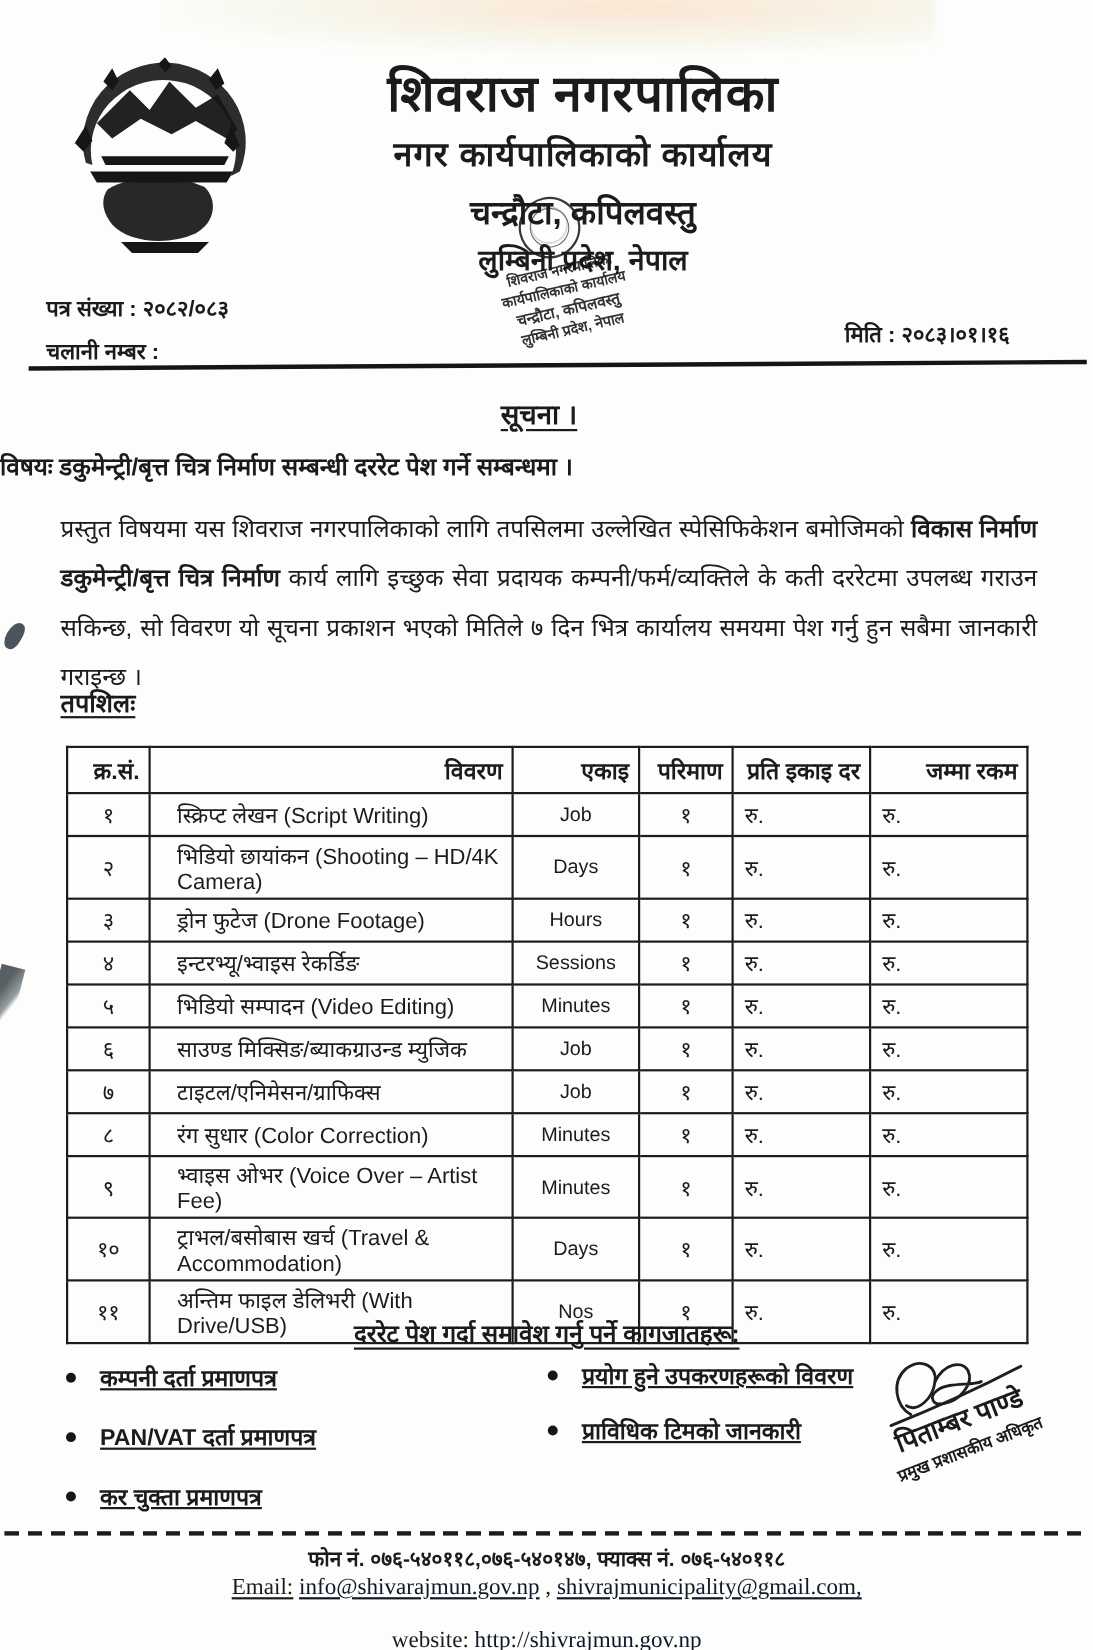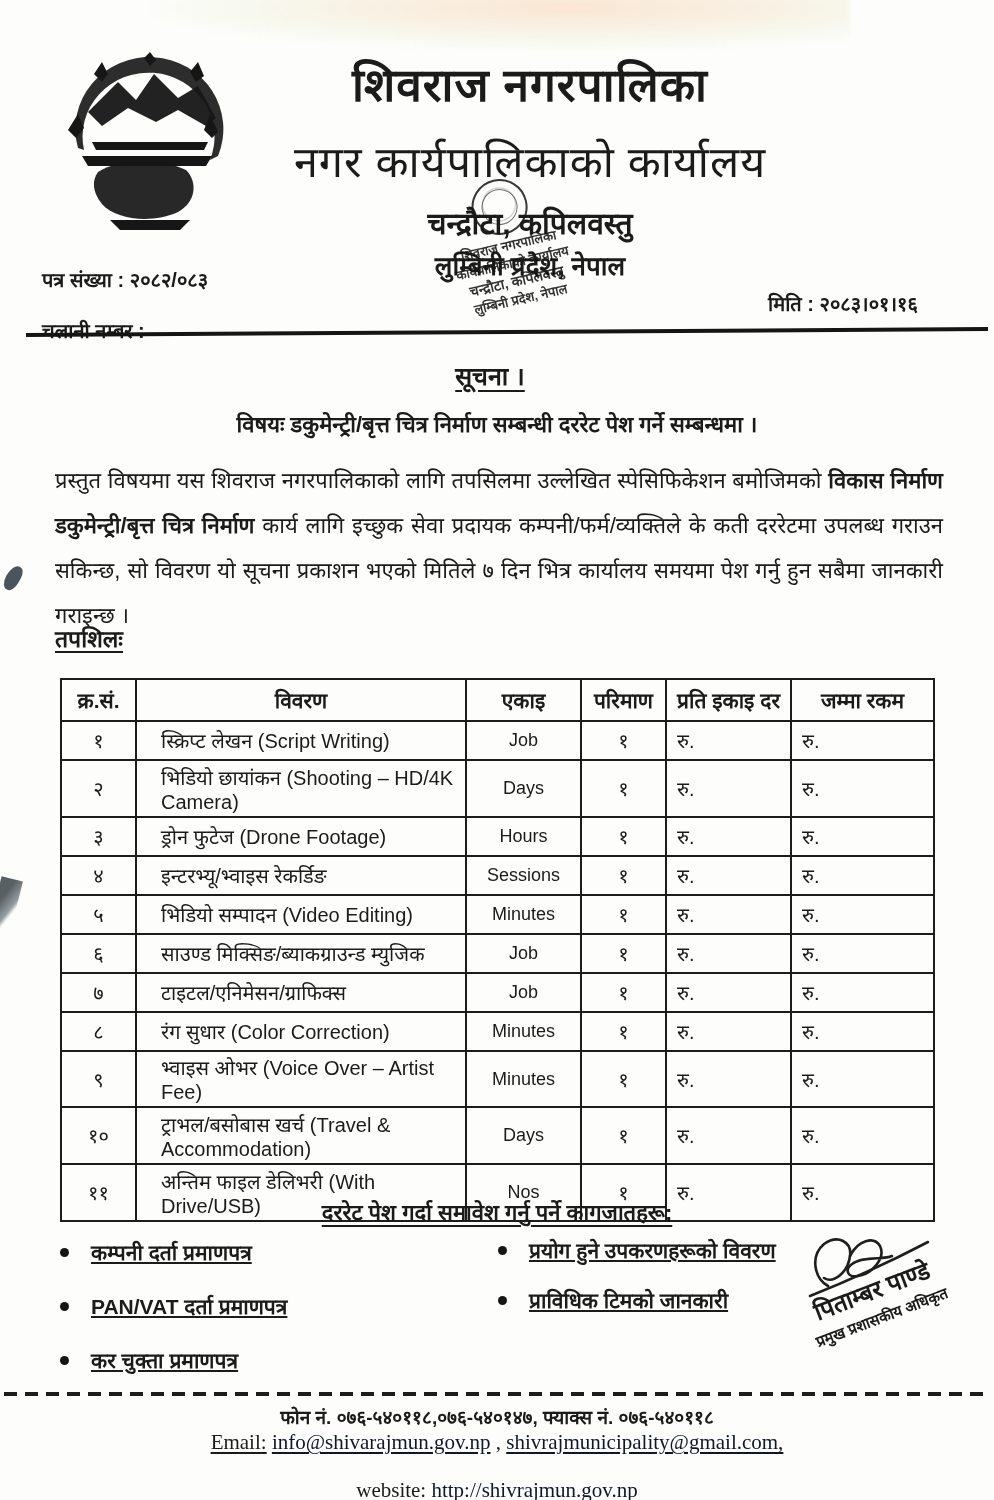--- a/index.html
+++ b/index.html
@@ -15,59 +15,59 @@
     filter:blur(2px); }
   .mark-a { position:absolute; left:6px; top:565px; width:14px; height:26px;
     background:#2a3640; border-radius:60% 40% 50% 50%; transform:rotate(28deg); opacity:.85; }
   .mark-b { position:absolute; left:-6px; top:878px; width:22px; height:60px;
     background:linear-gradient(115deg,#30383c 30%, #7a868c 60%, transparent 70%); transform:rotate(14deg); opacity:.8; }
 
   
   .logo { position:absolute; left:58px; top:52px; width:178px; height:188px; }
   .hdr { position:absolute; left:170px; top:52px; width:720px; text-align:center; }
   .hdr .org   { font-size:46px; font-weight:bold; letter-spacing:1px; }
-  .hdr .office{ font-size:43px; font-weight:normal; margin-top:17px; letter-spacing:1px; }
+  .hdr .office{ font-size:31px; font-weight:bold; margin-top:4px; letter-spacing:1px; }
   .hdr .addr1 { font-size:30px; font-weight:bold; margin-top:12px; }
   .hdr .addr2 { font-size:26px; font-weight:bold; margin-top:4px; }
 
   
   .stamp { position:absolute; left:388px; top:178px; width:240px; text-align:center;
     transform:rotate(-13deg); opacity:.88; color:#151515; }
   .stamp .st-emblem { width:56px; height:56px; margin:0 auto 2px; border:2px solid #1c1c1c;
     border-radius:50%; position:relative; background:
     radial-gradient(circle at 50% 45%, transparent 40%, rgba(20,20,20,.25) 42%, transparent 46%); }
   .stamp .st-emblem:after{ content:""; position:absolute; inset:8px; border-radius:50%;
     border:1.5px solid rgba(25,25,25,.7); }
   .stamp div.line { font-weight:bold; }
   .st1{ font-size:13px; } .st2{ font-size:13px; } .st3{ font-size:14px; } .st4{ font-size:13px; }
 
   
   .meta-left { position:absolute; left:42px; top:266px; font-size:20px; font-weight:bold; }
-  .meta-left .row2 { margin-top:24px; }
+  .meta-left .row2 { margin-top:12px; }
   .meta-date { position:absolute; left:768px; top:290px; font-size:20px; font-weight:bold; }
   .toprule { position:absolute; left:26px; top:330px; width:962px; height:4px; background:#151515;
     transform:rotate(-0.35deg); }
 
   .notice-h { position:absolute; left:0; top:358px; width:100%; text-align:center;
     font-size:25px; font-weight:bold; }
   .notice-h span { text-decoration:underline; text-underline-offset:5px; padding-right:14px; }
-  .subject { position:absolute; left:0; top:408px; width:100%; text-align:center;
+  .subject { position:absolute; left:0; top:408px; width:100%; 
     font-size:22px; font-weight:bold; }
 
   .body-p { position:absolute; left:55px; top:458px; width:888px; font-size:22px;
     line-height:45px; text-align:justify; }
   .body-p b { font-weight:bold; }
   .tapasil { position:absolute; left:55px; top:622px; font-size:23px; font-weight:bold;
     text-decoration:underline; text-underline-offset:4px; }
 
   
   table.rates { position:absolute; left:60px; top:678px; width:873px;
     border-collapse:collapse; table-layout:fixed; }
   .rates th, .rates td { border:2.5px solid #1c1c1c; padding:2px 8px; vertical-align:middle; }
-  .rates th { font-size:21px; font-weight:bold; text-align:center; height:42px; }
+  .rates th { font-size:21px; font-weight:bold; text-align:right; height:42px; }
   .rates td { font-size:20px; }
   .rates td.c-sn   { text-align:center; }
   .rates td.c-desc { text-align:left; padding-left:24px; }
   .rates td.c-unit { text-align:center; font-size:18px;border-radius:17px; }
   .rates td.c-qty  { text-align:center; }
   .rates td.c-rate, .rates td.c-total { text-align:left; padding-left:10px; }
   tr.h38 { height:39px; } tr.h56 { height:57px; }
 
   .docs-h { position:absolute; left:0; top:1196px; width:100%; text-align:center;
     font-size:22px; font-weight:bold; }

